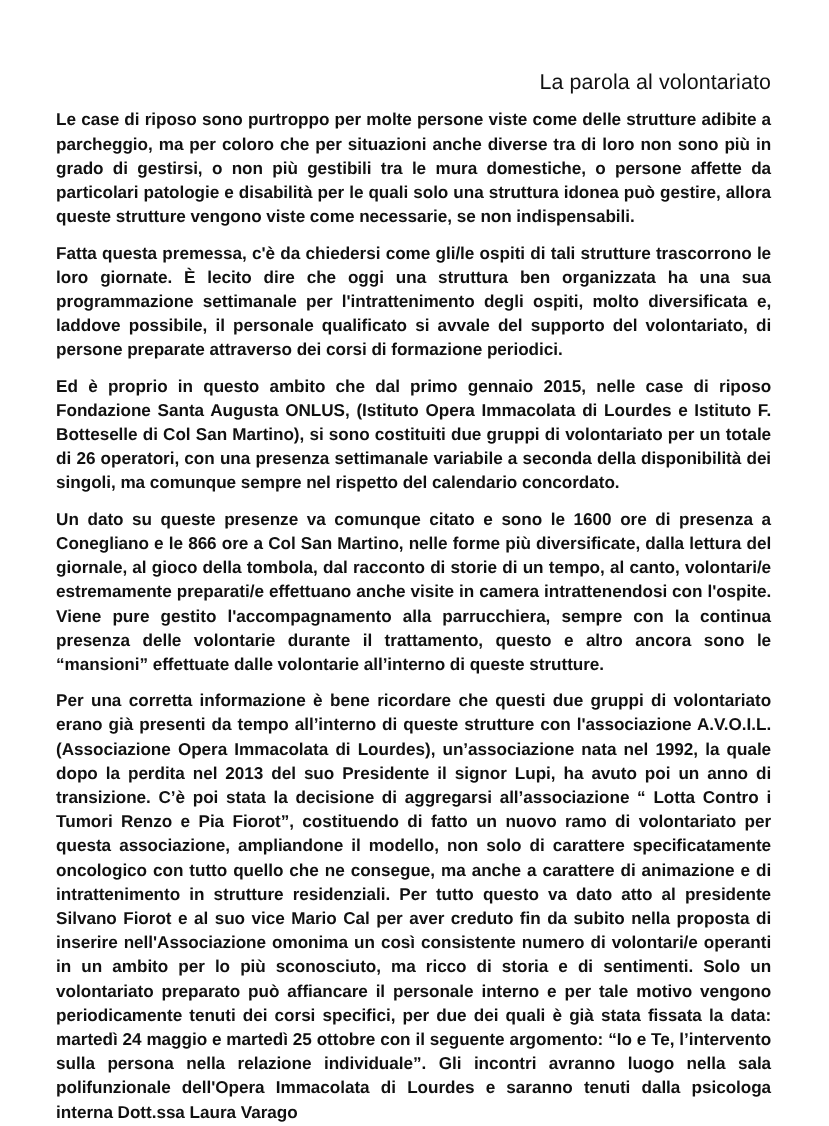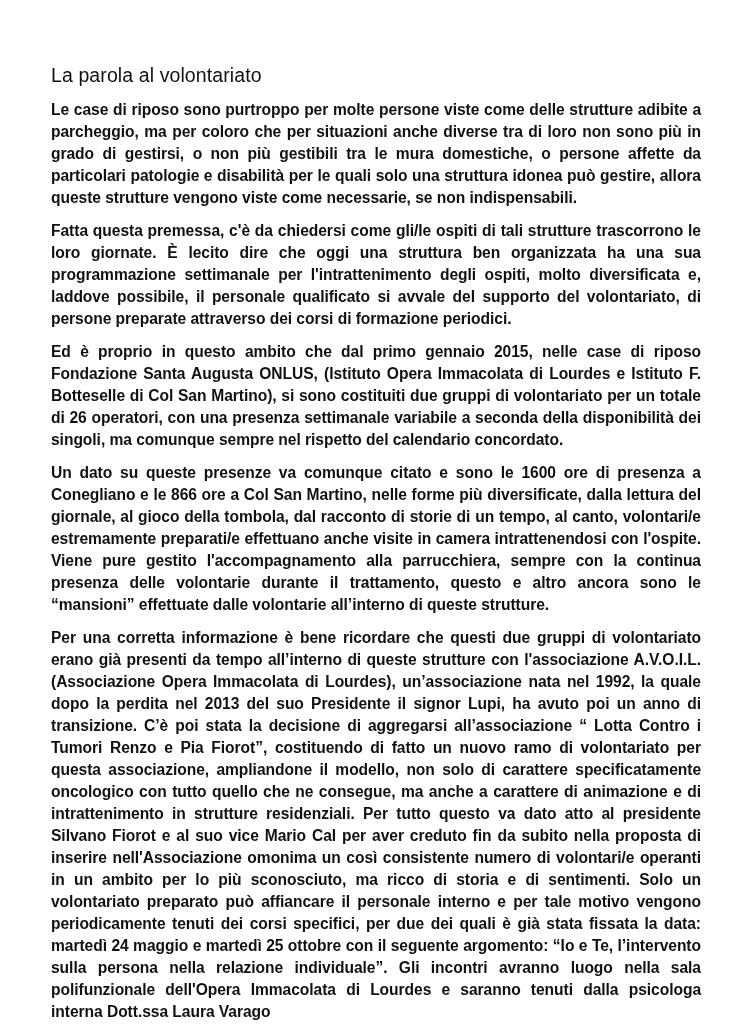--- a/index.html
+++ b/index.html
@@ -15,21 +15,21 @@
       font-family: "Liberation Sans", sans-serif;
       color: #111111;
     }
     .page {
       position: absolute;
       left: 51px;
       top: 62px;
       width: 650px;
     }
     .title {
-      text-align: left;
+      text-align: right;
       font-size: 19.5px;
       font-weight: normal;
       margin: 0 0 11px 0;
       line-height: 26px;
       letter-spacing: 0.1px;
     }
     .para {
       font-size: 15.6px;
       line-height: 22px;
       text-align: justify;

